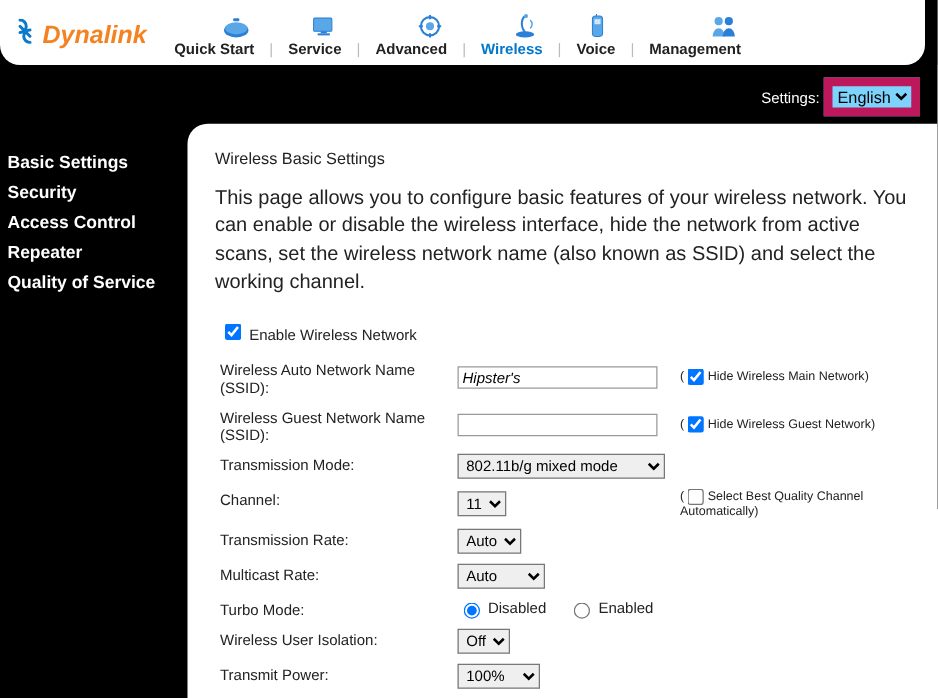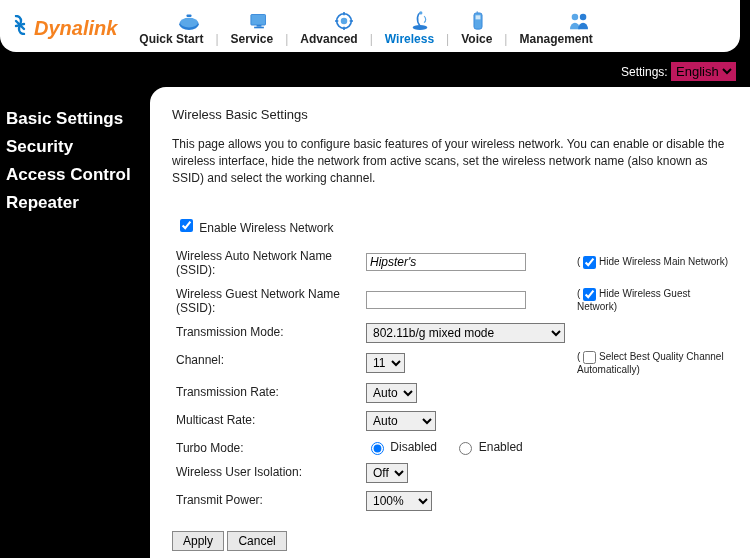--- a/index.html
+++ b/index.html
@@ -10,28 +10,28 @@
   .logo-glyph { color: #007ad1; font-size: 22px; font-weight: bold; position: relative; }
   .logo-text { color: #f58220; font-weight: bold; font-style: italic; font-size: 20px; font-family: Arial, sans-serif; }
   .nav-items { display: flex; align-items: flex-end; }
   .nav-item { display: flex; flex-direction: column; align-items: flex-end; cursor: pointer; padding: 0 4px; }
   .nav-item .icon { width: 28px; height: 22px; display:flex; align-items:center; justify-content:center; }
   .nav-item .icon svg { width: 26px; height: 20px; }
   .nav-item .label { font-size: 12px; font-weight: bold; color: #222; }
   .nav-item.active .label { color: #0077cc; }
   .nav-sep { color: #bbb; margin: 18px 8px 0 8px; font-size: 12px; }
   .lang-row { text-align: right; padding: 10px 14px 6px 0; color: #fff; font-size: 12px; }
-  .lang-row select { font-size: 13px; background: #be185d; border: 1px solid #be185d; }
+  .lang-row select { font-size: 13px; background: #7dd3fc; border: 7px solid #be185d; }
   .main { display: flex; }
   .sidebar { width: 150px; padding: 18px 0 0 0; background: #000; }
-  .sidebar-item { color: #fff; font-size: 17px; padding: 4px 6px; cursor: pointer; font-weight: bold; }
+  .sidebar-item { color: #fff; font-size: 14px; padding: 4px 6px; cursor: pointer; font-weight: bold; }
   .content-wrap { flex: 1; position: relative; }
   .content { background: #fff; border-radius: 16px 0 0 0; padding: 20px 14px 18px 22px; min-height: 470px; color: #222; }
   h2 { font-size: 13px; margin: 0 0 14px 0; font-weight: normal; }
-  .desc { font-size: 12px; margin-bottom: 26px; line-height: 1.4; }
+  .desc { font-size: 16px; margin-bottom: 14px; line-height: 1.4; }
   table.form { border-collapse: collapse; }
   table.form td { padding: 4px 4px; vertical-align: middle; font-size: 12px; }
   table.form td.label { width: 190px; vertical-align: top; padding-top: 6px; }
   table.form td.ctrl input[type=text] { width: 160px; border: 1px solid #999; font-size: 12px; padding: 1px 3px; font-style: italic; }
   table.form td.ctrl select { border: 1px solid #777; font-size: 12px; background: #efefef; padding: 1px 2px; }
   table.form td.extra { font-size: 10px; padding-left: 8px; color:#222;}
   table.form td.extra input[type=checkbox] { vertical-align: middle; margin: 0 3px 0 0; }
   .btns { margin-top: 16px; }
   .btns button { font-size: 12px; padding: 2px 10px; background: #e8e8e8; border: 1px solid #888; cursor: pointer; }
   .radio-row label { margin-right: 14px; font-size: 12px; }
@@ -136,20 +136,21 @@
   <span>Settings:</span>
   <select><option>English</option></select>
 </div>
 
 <div class="main">
   <div class="sidebar">
       <div class="sidebar-item">Basic Settings</div>
       <div class="sidebar-item">Security</div>
       <div class="sidebar-item">Access Control</div>
       <div class="sidebar-item">Repeater</div>
+      <div class="sidebar-item">Quality of Service</div>
     </div>
   <div class="content-wrap">
     <div class="content">
       <h2>Wireless Basic Settings</h2>
       <div class="desc">This page allows you to configure basic features of your wireless network. You can enable or disable the wireless interface, hide the network from active scans, set the wireless network name (also known as SSID) and select the working channel.</div>
 
       <table class="form">
         <tbody>
             <tr>
           <td colspan="3" style="padding-bottom:8px;">
@@ -162,21 +163,21 @@
           <td class="ctrl"><input type="text" value="Hipster's" style=""></td>
           <td class="extra"><span class="paren">( </span><input type="checkbox" checked="" style=""><span>Hide Wireless Main Network</span><span class="paren">)</span></td>
         </tr>
         <tr>
           <td class="label">Wireless Guest Network Name (SSID):</td>
           <td class="ctrl"><input type="text" style=""></td>
           <td class="extra"><span class="paren">( </span><input type="checkbox" checked="" style=""><span>Hide Wireless Guest Network</span><span class="paren">)</span></td>
         </tr>
         <tr>
           <td class="label">Transmission Mode:</td>
-          <td class="ctrl"><select style="width:199px"><option>802.11b/g mixed mode</option></select></td>
+          <td class="ctrl"><select style="width:166px"><option>802.11b/g mixed mode</option></select></td>
           <td></td>
         </tr>
         <tr>
           <td class="label">Channel:</td>
           <td class="ctrl"><select><option>11</option></select></td>
           <td class="extra"><span class="paren">( </span><input type="checkbox" style=""><span>Select Best Quality Channel Automatically</span><span class="paren">)</span></td>
         </tr>
         <tr>
           <td class="label">Transmission Rate:</td>
           <td class="ctrl"><select><option>Auto</option></select></td>

